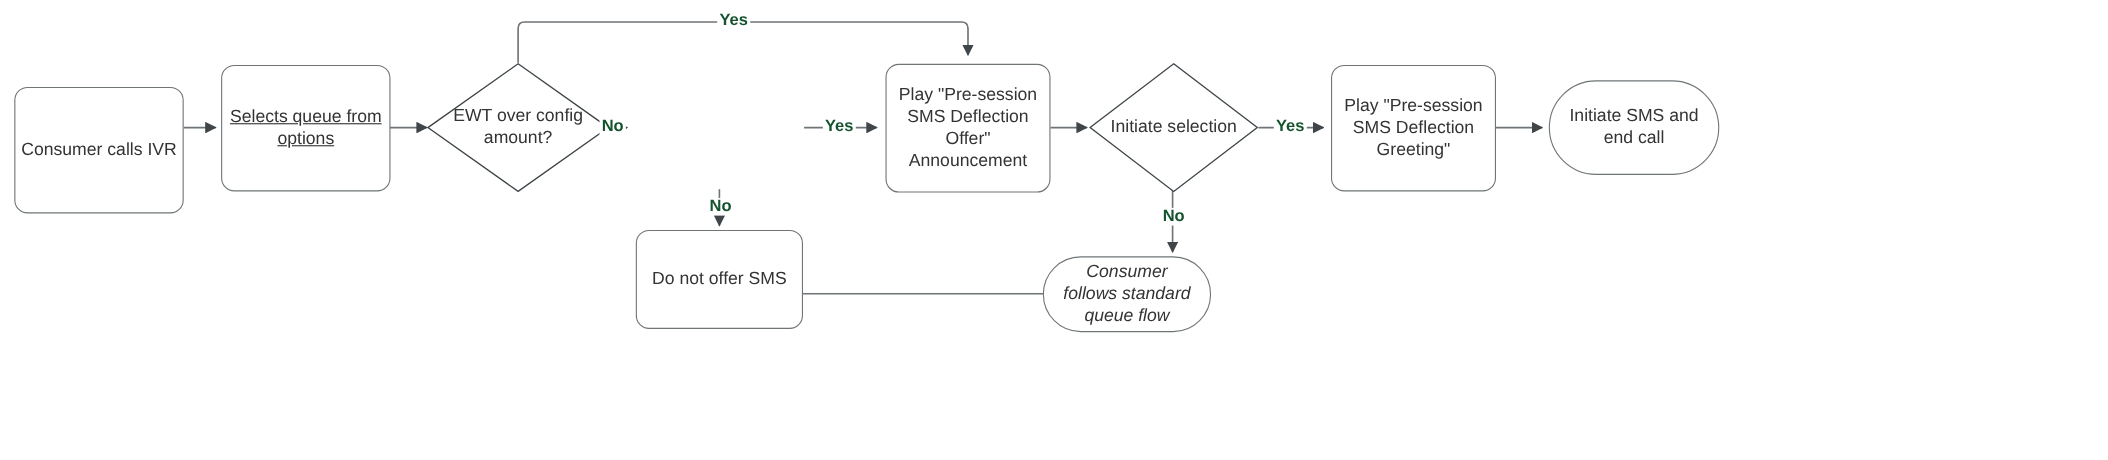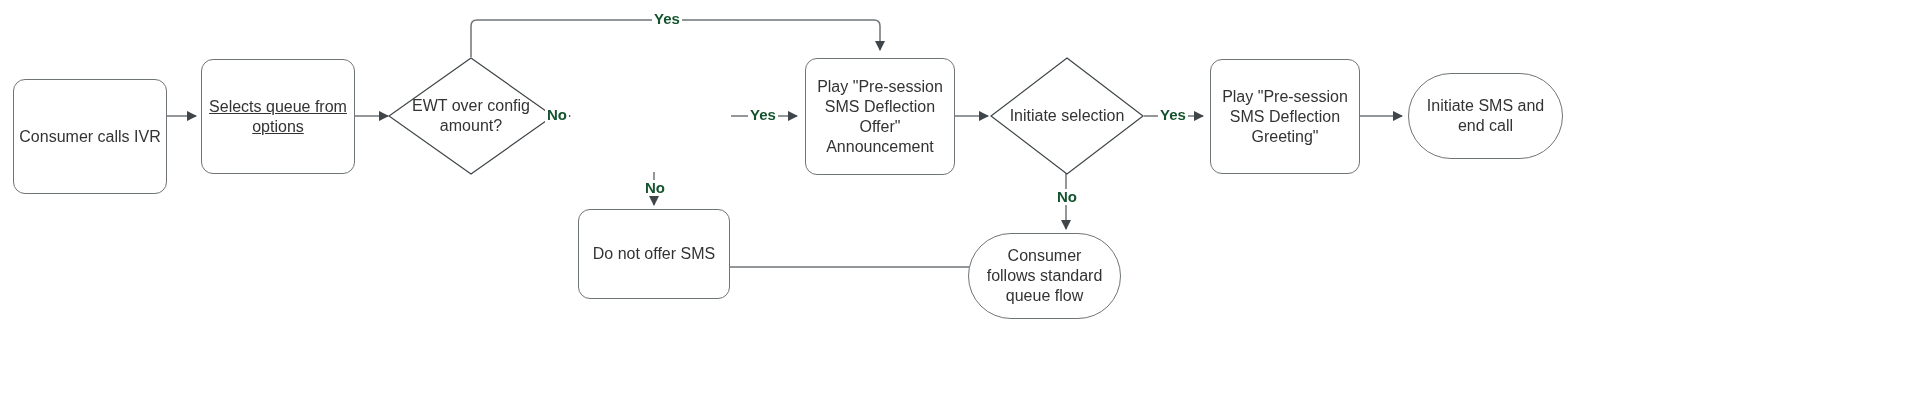--- a/index.html
+++ b/index.html
@@ -144,21 +144,21 @@
   </div>
 
   <div class="node terminal" style="left:1408px; top:73px; width:155px; height:86px; padding:0 14px;">
     <span>Initiate SMS and end call</span>
   </div>
 
   <div class="node process" style="left:578px; top:209px; width:152px; height:90px;">
     <span>Do not offer SMS</span>
   </div>
 
-  <div class="node terminal" style="left:968px; top:233px; width:153px; height:86px; padding:0 12px;">
+  <div class="node terminal" style="left:948px; top:233px; width:153px; height:69px; padding:0 12px;font-style:italic;">
     <span>Consumer follows standard queue flow</span>
   </div>
 
   <div class="edge-label" style="left:652px; top:11px;">Yes</div>
   <div class="edge-label" style="left:545px; top:107px;">No</div>
   <div class="edge-label" style="left:748px; top:107px;">Yes</div>
   <div class="edge-label" style="left:643px; top:180px;">No</div>
   <div class="edge-label" style="left:1158px; top:107px;">Yes</div>
   <div class="edge-label" style="left:1055px; top:189px;">No</div>
 

